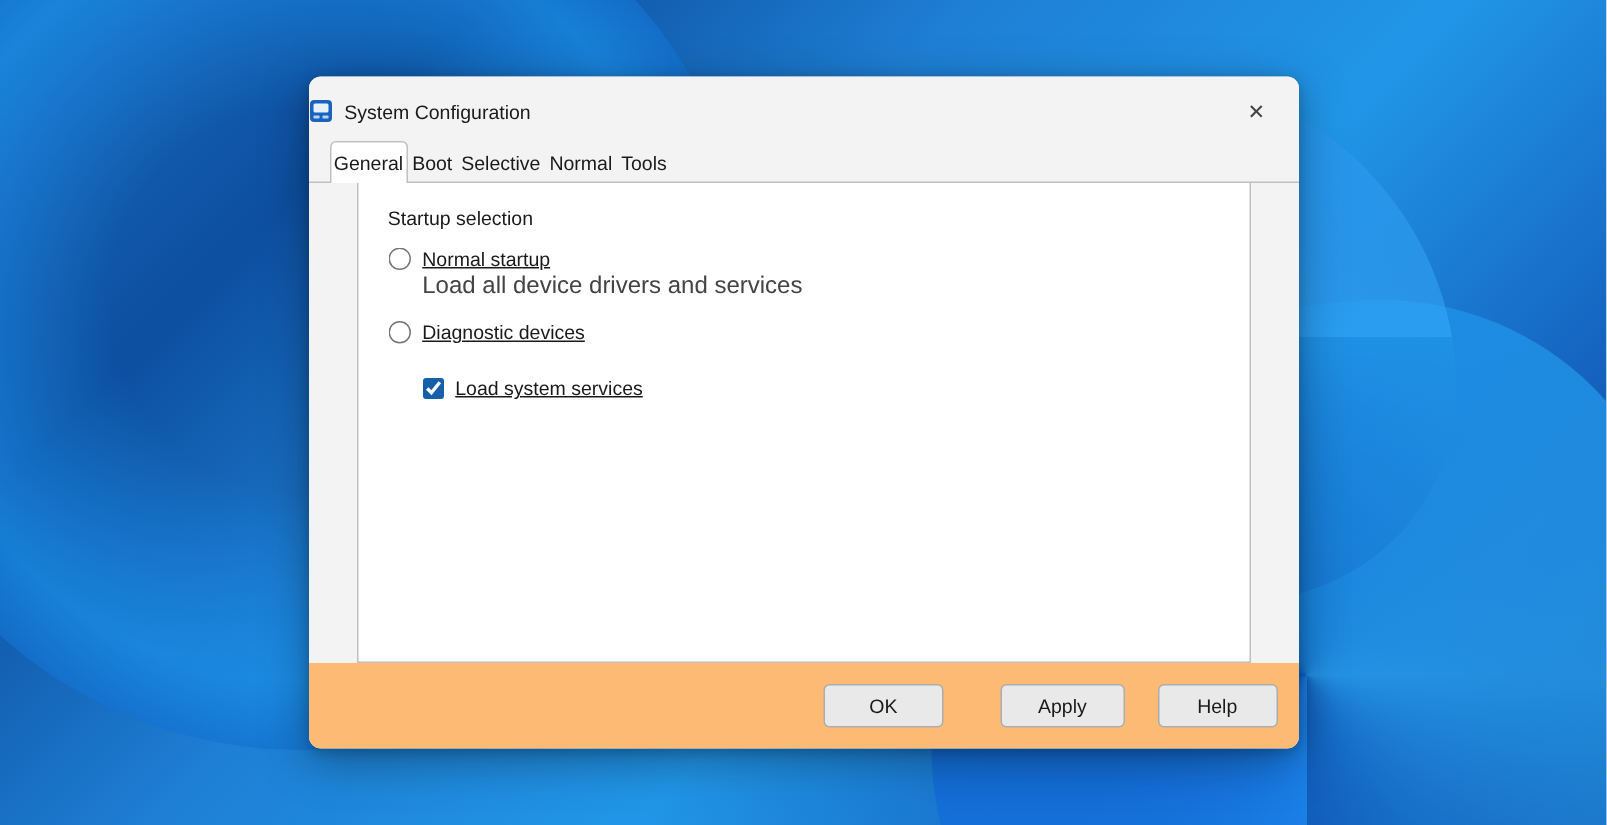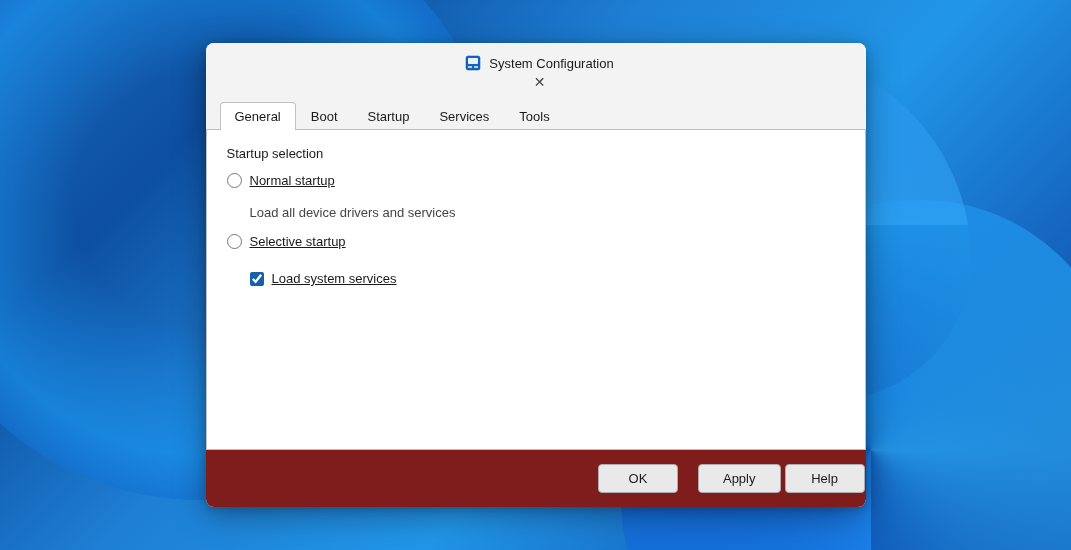--- a/index.html
+++ b/index.html
@@ -59,26 +59,25 @@
       width: 660px;
       background: #f3f3f3;
       border-radius: 8px;
       box-shadow: 0 8px 32px rgba(0,0,0,0.35), 0 2px 8px rgba(0,0,0,0.2);
       overflow: hidden;
     }
 
     
     .titlebar {
       background: #f3f3f3;
-      padding: 12px 14px 0 22px;
+      padding: 12px 14px 0 0;
       display: flex;
       align-items: center;
       justify-content: space-between;
       border-bottom: none;
-      flex-direction: column;
     }
 
     .titlebar-left {
       display: flex;
       align-items: center;
       gap: 8px;
     }
 
     .titlebar-icon {
       width: 16px; height: 16px;
@@ -109,21 +108,21 @@
     
     .tabs-area {
       padding: 8px 14px 0 14px;
       background: #f3f3f3;
       display: flex;
       gap: 0;
       border-bottom: 1px solid #c0c0c0;
     }
 
     .tab {
-      padding: 6px 14px;
+      padding: 6px 2px;
       cursor: pointer;
       border: 1px solid transparent;
       border-bottom: none;
       border-radius: 4px 4px 0 0;
       font-size: 13px;
       color: #1a1a1a;
       background: transparent;
       position: relative;
       bottom: -1px;
     }
@@ -132,21 +131,21 @@
       background: #fff;
       border-color: #c0c0c0;
       border-bottom-color: #fff;
       font-weight: 400;
       z-index: 1;
     }
 
     
     .content {
       background: #fff;
-      margin: 0 0;
+      margin: 0 32px;
       border: 1px solid #c0c0c0;
       border-top: none;
       padding: 16px 20px;
       min-height: 320px;
     }
 
     .section-title {
       font-size: 13px;
       color: #1a1a1a;
       margin-bottom: 12px;
@@ -155,21 +154,21 @@
 
     .startup-options {
       display: flex;
       flex-direction: column;
       gap: 14px;
     }
 
     .radio-option {
       display: flex;
       flex-direction: column;
-      gap: 17px;
+      gap: 2px;
     }
 
     .radio-row {
       display: flex;
       align-items: center;
       gap: 8px;
     }
 
     .radio-input {
       width: 15px; height: 15px;
@@ -178,21 +177,21 @@
     }
 
     .radio-label {
       font-size: 13px;
       color: #1a1a1a;
       cursor: pointer;
       text-decoration: underline;
     }
 
     .radio-desc {
-      font-size: 13px;
+      font-size: 16px;
       color: #444;
       margin-left: 23px;
     }
 
     
     .sub-options {
       margin-left: 23px;
       margin-top: 8px;
       display: flex;
       flex-direction: column;
@@ -224,25 +223,25 @@
       cursor: default;
       text-decoration: underline;
     }
 
     .checkbox-input:disabled {
       opacity: 0.5;
     }
 
     
     .button-area {
-      padding: 14px 1px;
+      padding: 14px 14px;
       display: flex;
       justify-content: flex-end;
-      gap: 4px;
-      background: #7f1d1d;
+      gap: 22px;
+      background: #fdba74;
     }
 
     .btn {
       padding: 6px 24px;
       min-width: 80px;
       font-size: 13px;
       font-family: 'Segoe UI', Arial, sans-serif;
       border: 1px solid #adadad;
       border-radius: 4px;
       background: #e9e9e9;
@@ -283,42 +282,42 @@
           </svg>
         </div>
         <span class="titlebar-title">System Configuration</span>
       </div>
       <button class="close-btn">✕</button>
     </div>
 
     <div class="tabs-area">
       <div class="tab active">General</div>
       <div class="tab">Boot</div>
-      <div class="tab">Startup</div>
-      <div class="tab">Services</div>
+      <div class="tab">Selective</div>
+      <div class="tab">Normal</div>
       <div class="tab">Tools</div>
     </div>
 
     <div class="content">
       <div class="section-title">Startup selection</div>
 
       <div class="startup-options">
 
         <div class="radio-option">
           <div class="radio-row">
             <input type="radio" name="startup" class="radio-input" style="">
             <label class="radio-label">Normal startup</label>
           </div>
           <div class="radio-desc">Load all device drivers and services</div>
         </div>
 
         <div class="radio-option">
           <div class="radio-row">
             <input type="radio" name="startup" class="radio-input" style="">
-            <label class="radio-label">Selective startup</label>
+            <label class="radio-label">Diagnostic devices</label>
           </div>
         </div>
 
         <div class="radio-option">
 
           <div class="sub-options">
 
             <div class="checkbox-row">
               <input type="checkbox" class="checkbox-input" checked="" style="">
               <label class="checkbox-label">Load system services</label>

